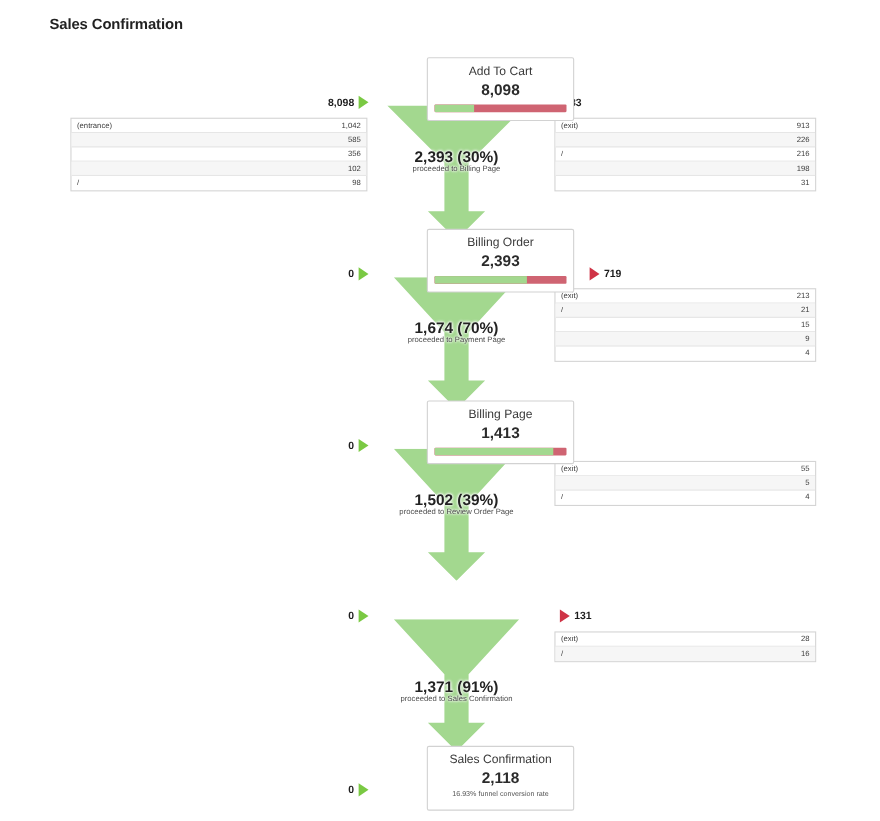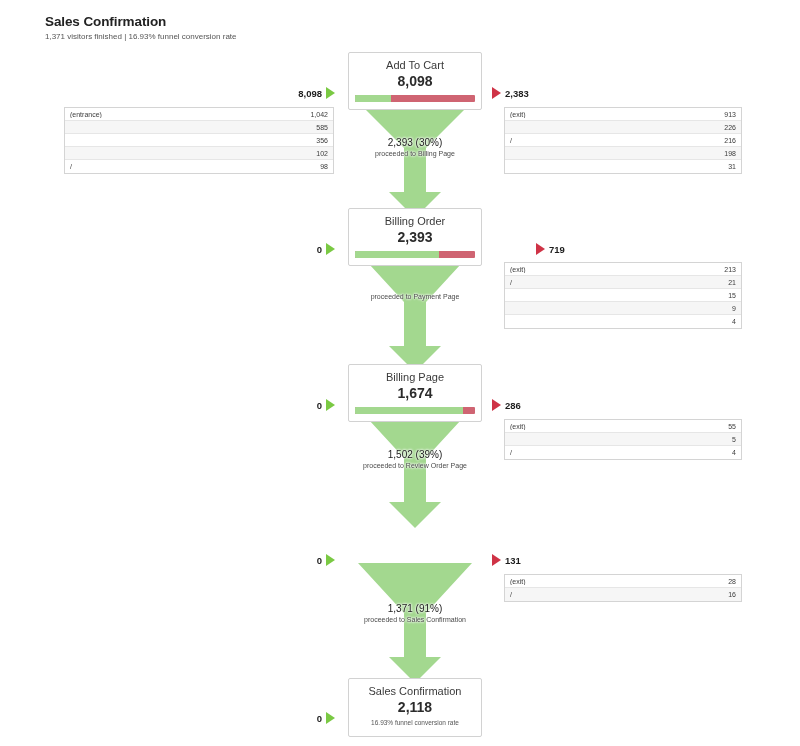--- a/index.html
+++ b/index.html
@@ -54,20 +54,21 @@
   .step-box {
     position: relative;
     background: #ffffff;
     border: 1px solid #d2d2d2;
     border-radius: 2px;
     box-sizing: border-box;
     width: 134px;
     padding: 6px 6px 7px 6px;
     text-align: center;
     z-index: 4;
+    margin-left: 40px;
   }
   .step-name {
     font-size: 11px;
     color: #3a3a3a;
     line-height: 13px;
     white-space: nowrap;
   }
   .step-count {
     font-size: 14px;
     font-weight: bold;
@@ -130,22 +131,22 @@
   .cone-wrap svg { display: block; }
 
   .proceed {
     position: absolute;
     width: 300px;
     text-align: center;
     z-index: 3;
     pointer-events: none;
   }
   .proceed .pc-main {
-    font-size: 10px;
-    font-weight: normal;
+    font-size: 14px;
+    font-weight: bold;
     color: #222222;
     line-height: 13px;
     text-shadow: 0 0 3px #ffffff, 0 0 3px #ffffff, 0 0 2px #ffffff;
   }
   .proceed .pc-sub {
     font-size: 7px;
     color: #4a4a4a;
     line-height: 9px;
     text-shadow: 0 0 3px #ffffff, 0 0 3px #ffffff, 0 0 2px #ffffff;
   }
@@ -195,21 +196,20 @@
     background: #b9b9b9;
     filter: blur(1.4px);
     border-radius: 2px;
   }
 </style>
 </head>
 <body>
 
 <div id="header">
   <div class="title">Sales Confirmation</div>
-  <div class="subtitle">1,371 visitors finished | 16.93% funnel conversion rate</div>
 </div>
 
 <div id="funnel">
 
   <div class="cone-wrap" style="top:96px;">
     <svg width="134" height="122" viewBox="0 0 134 122">
       <path d="M4,0 L130,0 L78,52 L78,96 L93,96 L67,122 L41,96 L56,96 L56,52 Z" fill="#a3d88f"></path>
     </svg>
   </div>
   <div class="cone-wrap" style="top:252px;">
@@ -261,27 +261,28 @@
   </div>
   <div class="side-marker left" style="left:230px; top:243px; width:105px;">
     <span>0</span>
     <span class="tri-right-green"></span>
   </div>
   <div class="side-marker" style="left:492px; top:243px;margin-left:44px;">
     <span class="tri-right-red"></span>
     <span>719</span>
   </div>
   <div class="proceed" style="left:265px; top:292px;">
+    <div class="pc-main">1,674 (70%)</div>
     <div class="pc-sub">proceeded to Payment Page</div>
   </div>
 
   <div class="step" style="top:364px;">
     <div class="step-box">
       <div class="step-name">Billing Page</div>
-      <div class="step-count">1,674</div>
+      <div class="step-count">1,413</div>
       <div class="bar">
         <div class="fill" style="width:90%"></div>
       </div>
     </div>
   </div>
   <div class="side-marker left" style="left:230px; top:399px; width:105px;">
     <span>0</span>
     <span class="tri-right-green"></span>
   </div>
   <div class="side-marker" style="left:492px; top:399px;">
@@ -290,25 +291,25 @@
   </div>
   <div class="proceed" style="left:265px; top:448px;">
     <div class="pc-main">1,502 (39%)</div>
     <div class="pc-sub">proceeded to Review Order Page</div>
   </div>
 
   <div class="side-marker left" style="left:230px; top:554px; width:105px;">
     <span>0</span>
     <span class="tri-right-green"></span>
   </div>
-  <div class="side-marker" style="left:492px; top:554px;">
+  <div class="side-marker" style="left:509px; top:554px;">
     <span class="tri-right-red"></span>
     <span>131</span>
   </div>
-  <div class="proceed" style="left:265px; top:602px;">
+  <div class="proceed" style="left:265px; top:618px;">
     <div class="pc-main">1,371 (91%)</div>
     <div class="pc-sub">proceeded to Sales Confirmation</div>
   </div>
 
   <div class="step" style="top:678px;">
     <div class="step-box" style="padding-bottom:9px;">
       <div class="step-name">Sales Confirmation</div>
       <div class="step-count">2,118</div>
       <div class="step-note">16.93% funnel conversion rate</div>
     </div>

